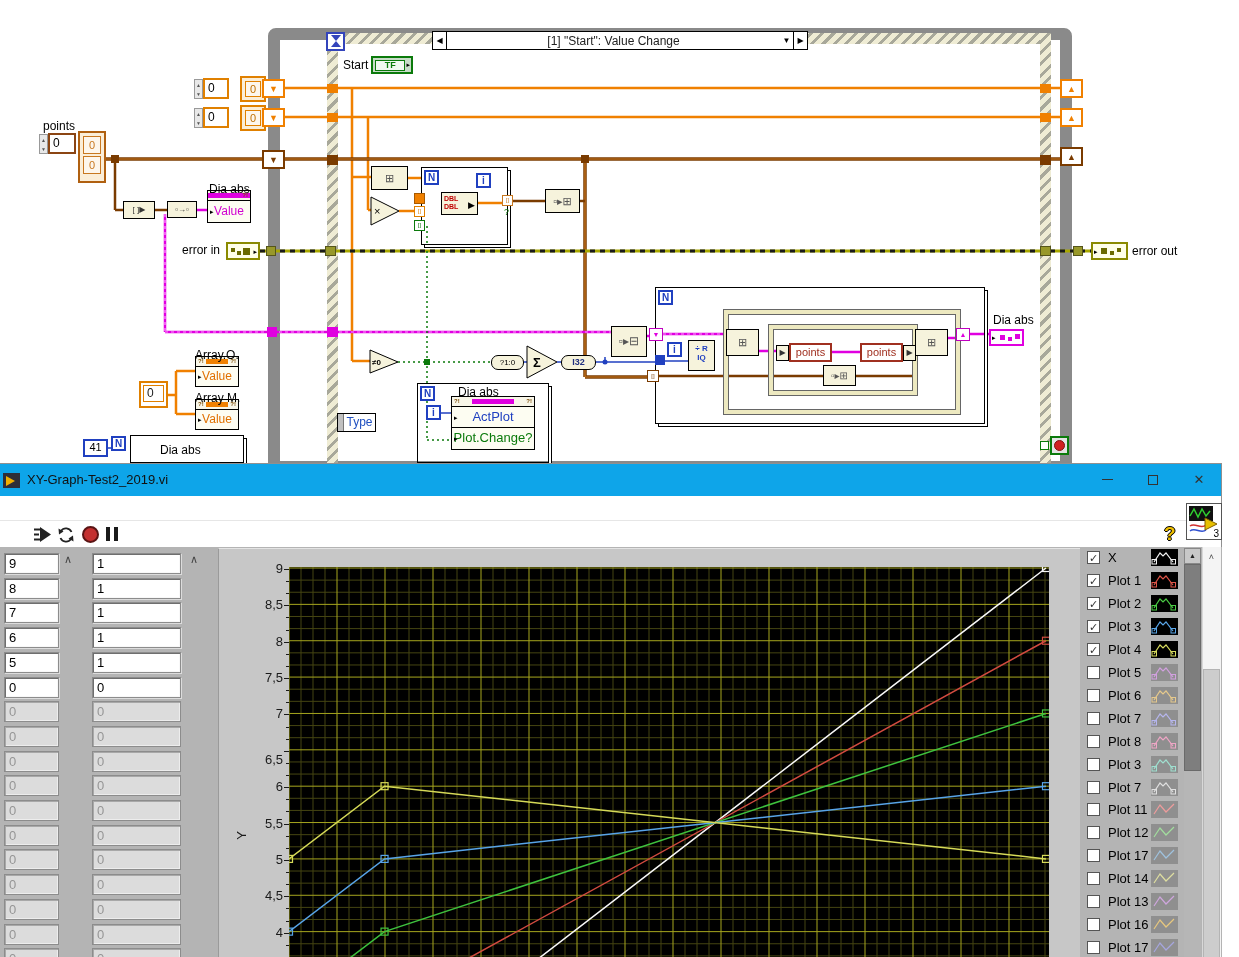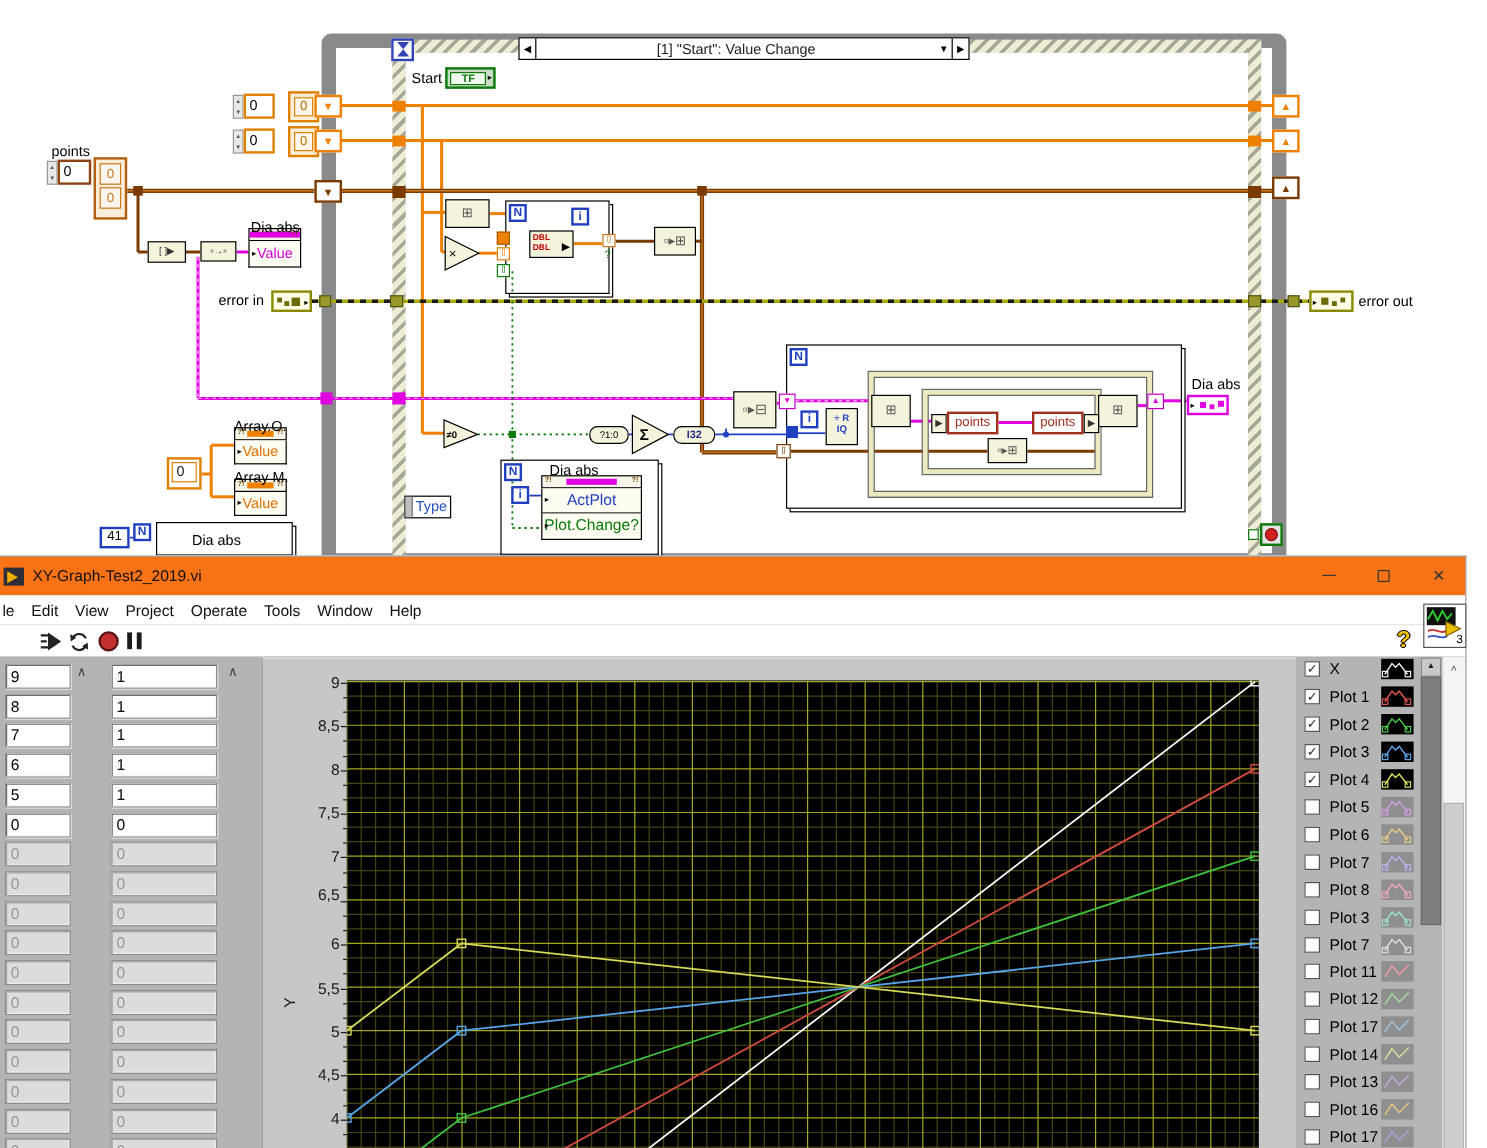--- a/index.html
+++ b/index.html
@@ -25,21 +25,21 @@
   .proprow .tri { position:absolute; left:2px; top:50%; transform:translateY(-50%); font-size:7px; color:#000; }
   .shiftreg { position:absolute; width:23px; height:19px; background:#fff; border:2px solid #F08000; z-index:4;
               display:flex; align-items:center; justify-content:center; font-size:9px; }
   .sq { position:absolute; z-index:4; }
   .numctl-field { position:absolute; background:#fff; font-size:12px; line-height:17px; padding-left:3px; z-index:4; color:#000; }
   .spin { position:absolute; width:9px; height:20px; border:1px solid #999; background:#E8E8E8; z-index:4;
           display:flex; flex-direction:column; align-items:center; justify-content:space-around; font-size:5px; color:#555; }
   
   #fp { position:absolute; left:0; top:463px; width:1222px; height:494px; background:#fff;
         border-top:1px solid #909090; border-right:1px solid #909090; z-index:10; }
-  #titlebar { position:absolute; left:0; top:0; width:100%; height:32px; background:#f97316;text-decoration:underline; }
+  #titlebar { position:absolute; left:0; top:0; width:100%; height:32px; background:#0ea5e9;text-decoration:underline; }
   #title-text { position:absolute; left:27px; top:8px; font-size:13px; color:#111; }
   .capbtn { position:absolute; top:0; width:46px; height:31px; display:flex; align-items:center; justify-content:center; }
   #menubar { position:absolute; left:0; top:32px; width:100%; height:24px; background:#fff; border-top:1px solid #E6E6E6;
              display:flex; align-items:center; font-size:13px; color:#111; }
   #menubar span { margin-right:14px; }
   #toolbar { position:absolute; left:0; top:56px; width:100%; height:27px; background:#fff; border-top:1px solid #E6E6E6; }
   #panel { position:absolute; left:0; top:83px; width:1222px; height:411px; background:#B4B4B4; overflow:hidden; }
   .num-field { position:absolute; height:21px; background:#fff; font-size:13px; line-height:19px; padding-left:4px; color:#000;
                border:1px solid #8C8C8C; box-shadow:inset 1px 1px 0 #6E6E6E, inset -1px -1px 0 #F8F8F8, 1px 1px 0 #DCDCDC; }
   .num-field.dis { background:#DCDCDC; color:#969696; box-shadow:inset 1px 1px 0 #A8A8A8, inset -1px -1px 0 #EDEDED; }
@@ -376,30 +376,20 @@
     <div id="title-text">XY-Graph-Test2_2019.vi</div>
     <div class="capbtn" style="left:1084px;">
           <div style="width:11px;height:1px;background:#333;"></div>
         </div>
     <div class="capbtn" style="left:1130px;">
           <div style="width:10px;height:10px;border:1px solid #333;"></div>
         </div>
     <div class="capbtn" style="left:1176px;font-size:13px;color:#333;">
           <span>✕</span>
         </div>
-  </div>
-  <div id="menubar">
-    <span style="margin-left:2px;">le</span>
-    <span>Edit</span>
-    <span>View</span>
-    <span>Project</span>
-    <span>Operate</span>
-    <span>Tools</span>
-    <span>Window</span>
-    <span>Help</span>
   </div>
   <div id="toolbar">
     <svg class="abs" style="left:33px;top:5px;" width="19" height="17">
       <path d="M1 3.5h7M1 8.5h5M1 13.5h7" stroke="#222" stroke-width="2" fill="none"></path>
       <polygon points="7,1 18,8.5 7,16" fill="#222"></polygon>
     </svg>
     <svg class="abs" style="left:57px;top:5px;" width="18" height="18">
       <path d="M14.5 6 A6 6 0 0 0 4 5" fill="none" stroke="#222" stroke-width="1.8"></path>
       <polygon points="1.5,2.5 6.5,5.5 2,8.5" fill="#222"></polygon>
       <path d="M3.5 12 A6 6 0 0 0 14 13" fill="none" stroke="#222" stroke-width="1.8"></path>
@@ -592,21 +582,21 @@
             <div class="ytick-label" style="left: 22px; top: 12px;">9</div>
             <div class="tickmark" style="left: 65px; top: 20px; width: 5px;"></div>
             <div class="ytick-label" style="left: 22px; top: 48.3636px;">8,5</div>
             <div class="tickmark" style="left: 65px; top: 56.3636px; width: 5px;"></div>
             <div class="ytick-label" style="left: 22px; top: 84.7272px;">8</div>
             <div class="tickmark" style="left: 65px; top: 92.7272px; width: 5px;"></div>
             <div class="ytick-label" style="left: 22px; top: 121.091px;">7,5</div>
             <div class="tickmark" style="left: 65px; top: 129.091px; width: 5px;"></div>
             <div class="ytick-label" style="left: 22px; top: 157.454px;">7</div>
             <div class="tickmark" style="left: 65px; top: 165.454px; width: 5px;"></div>
-            <div class="ytick-label" style="left: 22px; top: 189px;">6,5</div>
+            <div class="ytick-label" style="left: 22px; top: 203px;">6,5</div>
             <div class="tickmark" style="left: 65px; top: 201.818px; width: 5px;"></div>
             <div class="ytick-label" style="left: 22px; top: 230.182px;">6</div>
             <div class="tickmark" style="left: 65px; top: 238.182px; width: 5px;"></div>
             <div class="ytick-label" style="left: 22px; top: 266.545px;">5,5</div>
             <div class="tickmark" style="left: 65px; top: 274.545px; width: 5px;"></div>
             <div class="ytick-label" style="left: 22px; top: 302.909px;">5</div>
             <div class="tickmark" style="left: 65px; top: 310.909px; width: 5px;"></div>
             <div class="ytick-label" style="left: 22px; top: 339.272px;">4,5</div>
             <div class="tickmark" style="left: 65px; top: 347.272px; width: 5px;"></div>
             <div class="ytick-label" style="left: 22px; top: 375.636px;">4</div>

